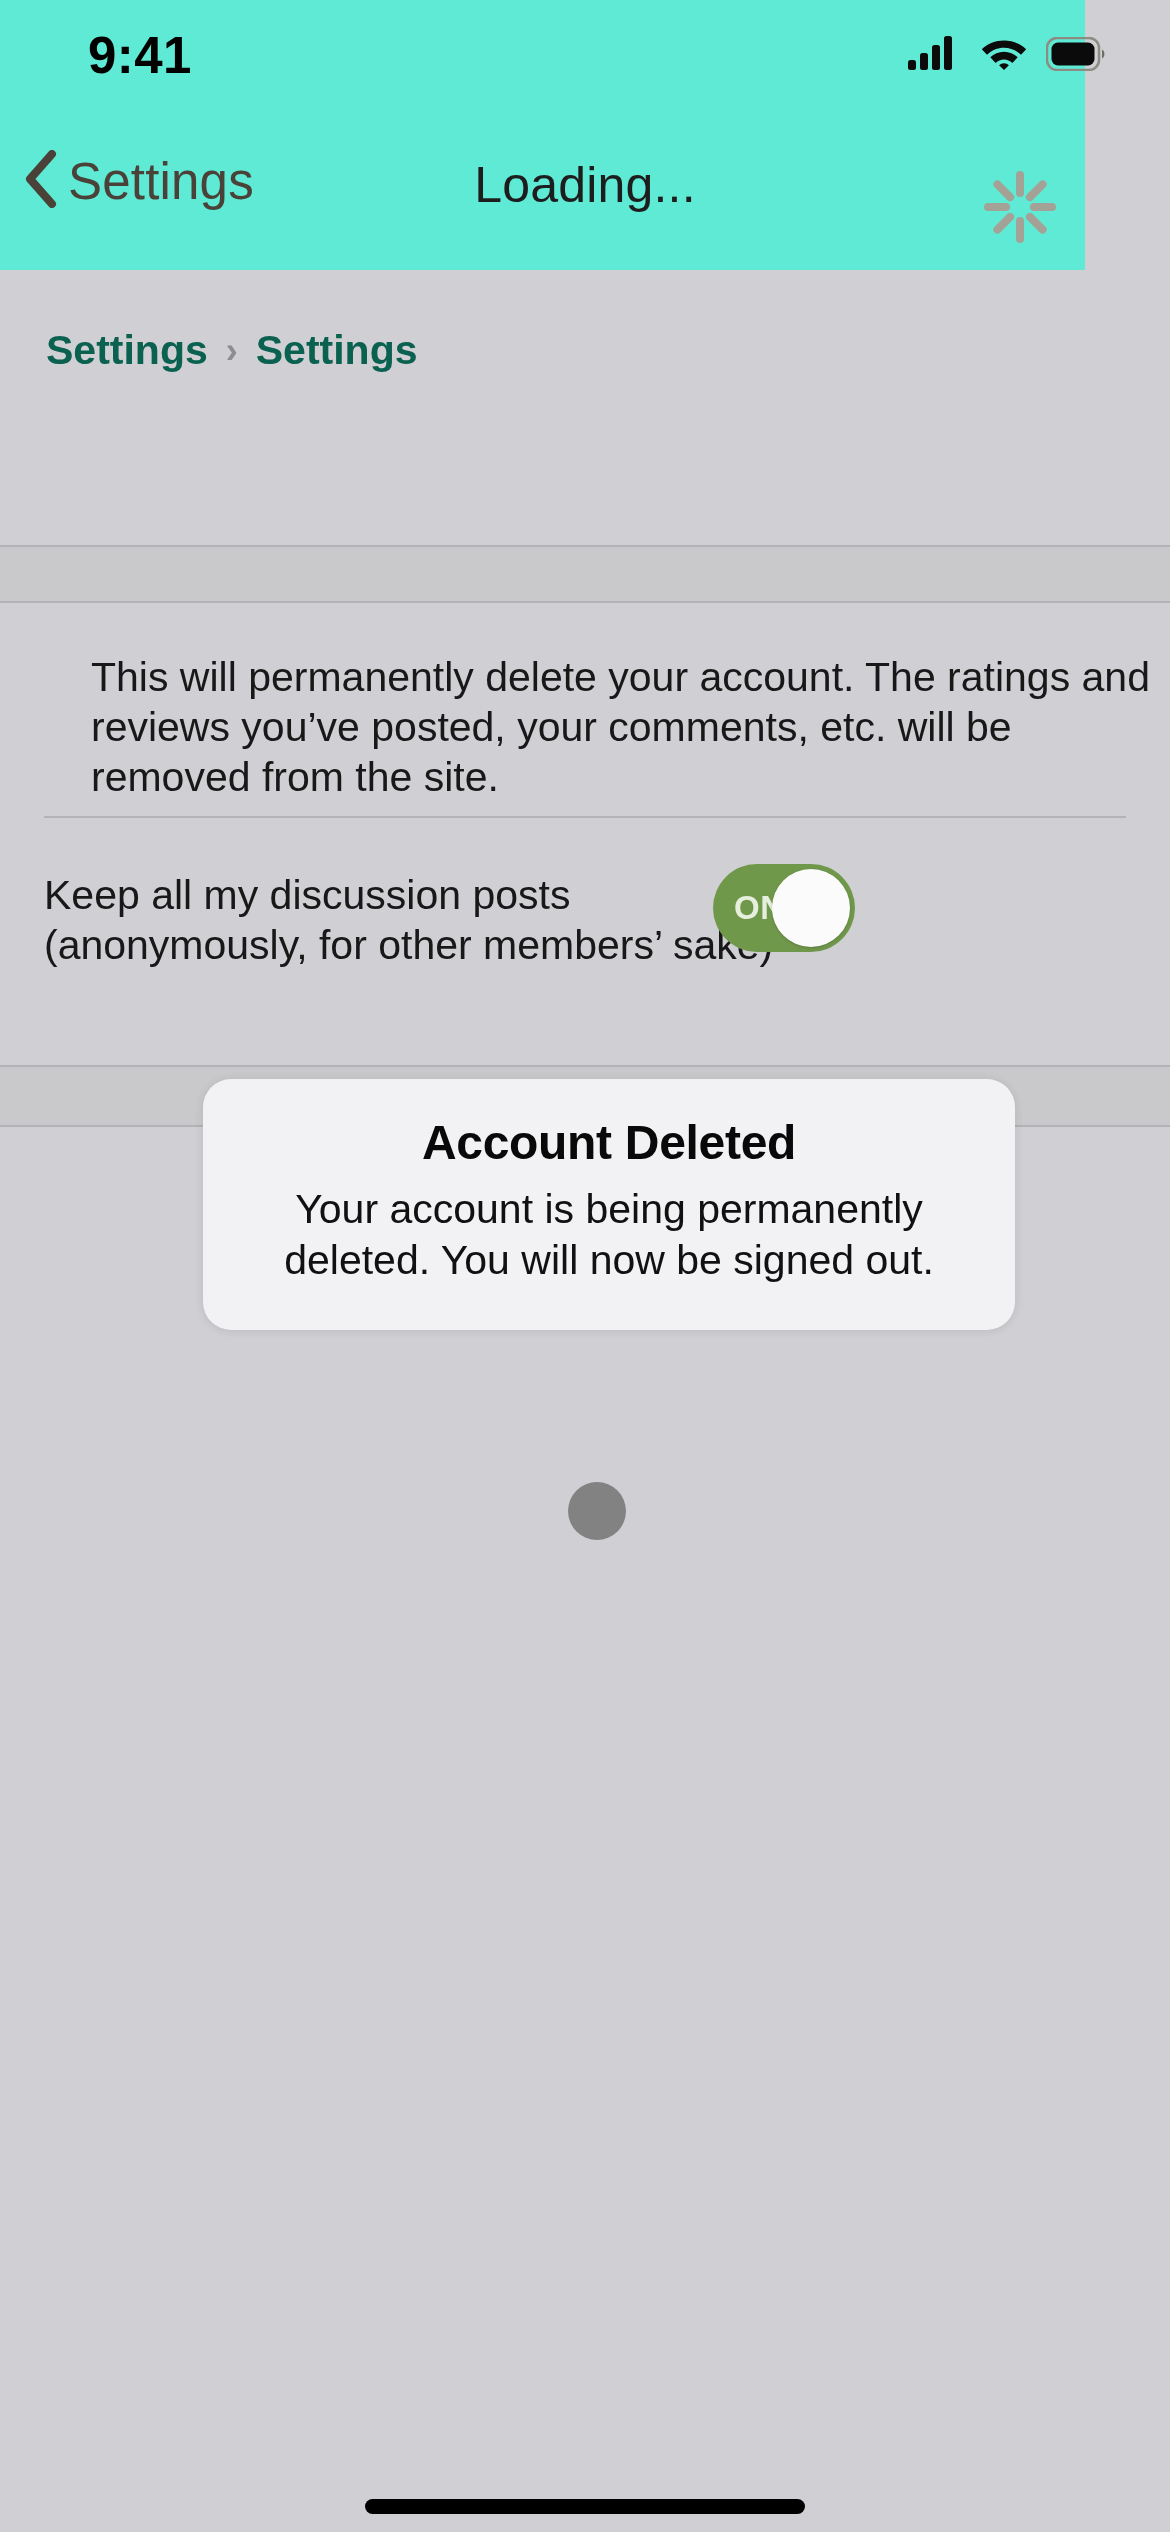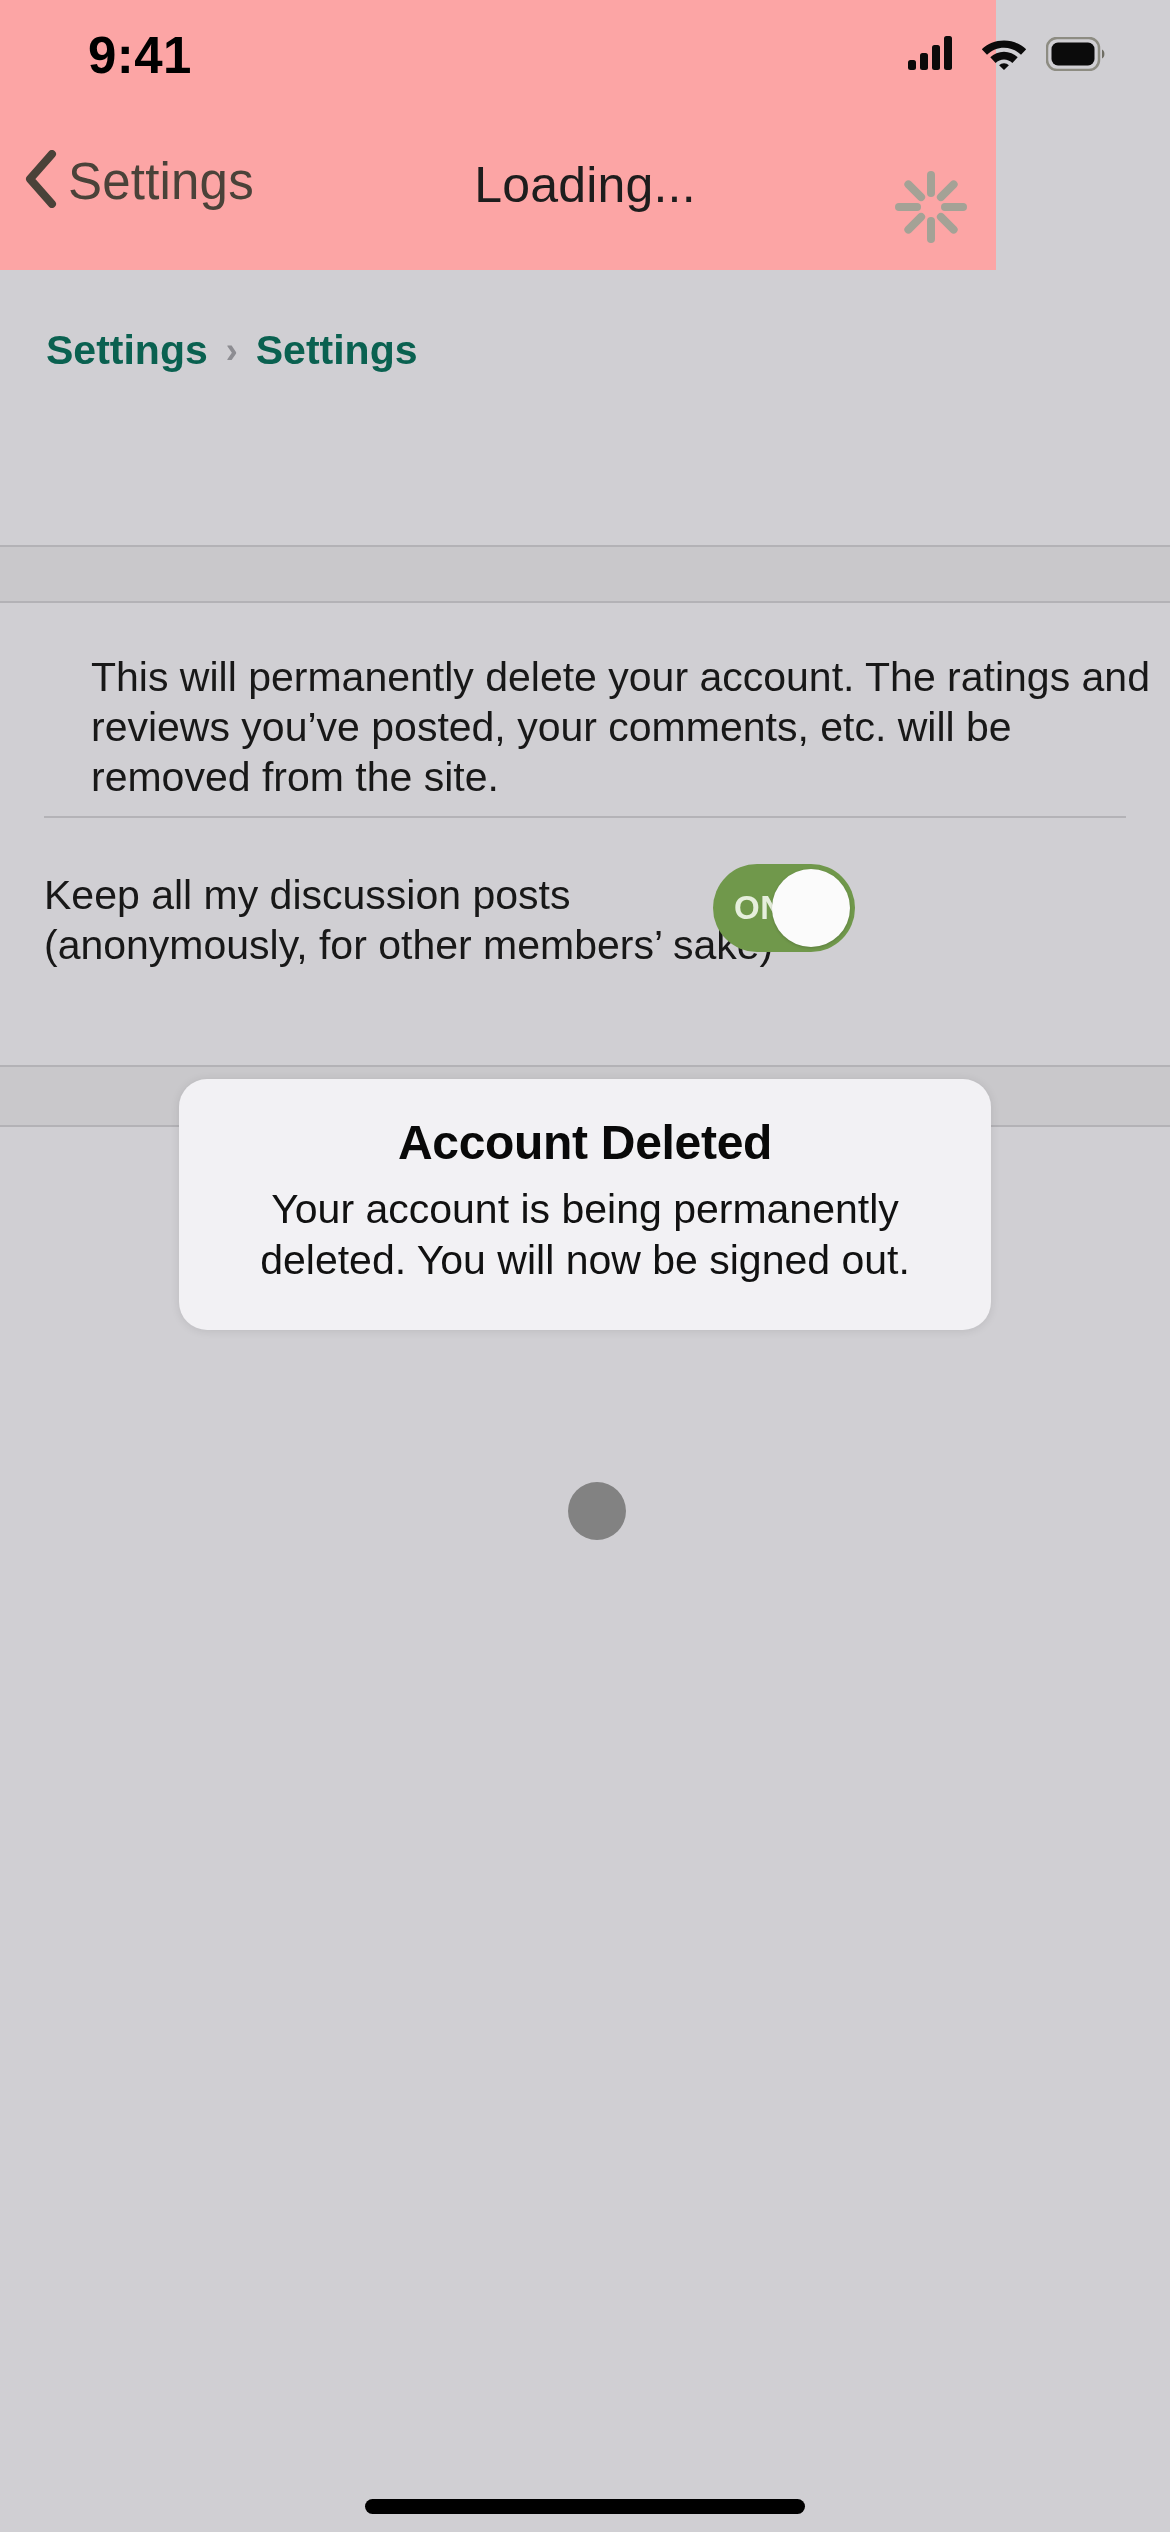--- a/index.html
+++ b/index.html
@@ -6,22 +6,22 @@
   html, body {
     width:1170px; height:2532px;
     background:#cfced2;
     font-family:"Liberation Sans", sans-serif;
     overflow:hidden;
   }
   #screen { position:relative; width:1170px; height:2532px; background:#d0cfd3; }
 
   
   .chrome {
-    position:absolute; left:0; top:0; width:996px; height:270px;
-    background:#fca5a5;
+    position:absolute; left:0; top:0; width:1085px; height:270px;
+    background:#5eead4;
   }
   .status-bar {
     position:absolute; left:0; top:0; width:1170px; height:110px;
   }
   .status-time {
     position:absolute; left:88px; top:26px;
     font-size:51px; font-weight:600; color:#000;
     letter-spacing:0.4px;
   }
   .status-right {
@@ -115,21 +115,21 @@
     font-size:33px; font-weight:bold; color:#e6efdc; letter-spacing:0.5px;
   }
   .toggle-knob {
     position:absolute; right:5px; top:5px;
     width:78px; height:78px; border-radius:50%;
     background:#fbfbfb;
     box-shadow:0 1px 3px rgba(0,0,0,.18);
   }
 
   
-  .alert-backdrop { position:absolute; inset:0; }
+  .alert-backdrop { position:absolute; inset:0;margin-left:24px; }
   .alert {
     position:absolute; left:179px; top:1079px;
     width:812px; border-radius:28px;
     background:#f2f1f4; overflow:hidden;
     box-shadow:0 1px 10px rgba(0,0,0,.10);
   }
   .alert-body { padding:36px 46px 44px; text-align:center; }
   .alert-title {
     font-size:48px; font-weight:bold; color:#090909;
     letter-spacing:-0.3px; margin-bottom:14px;

